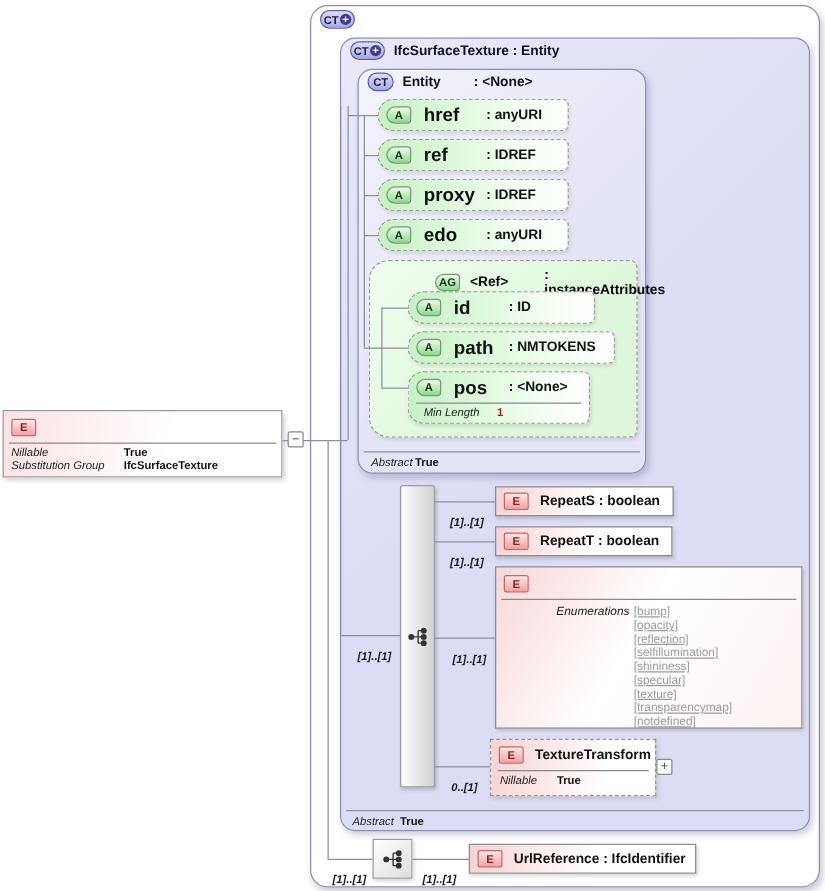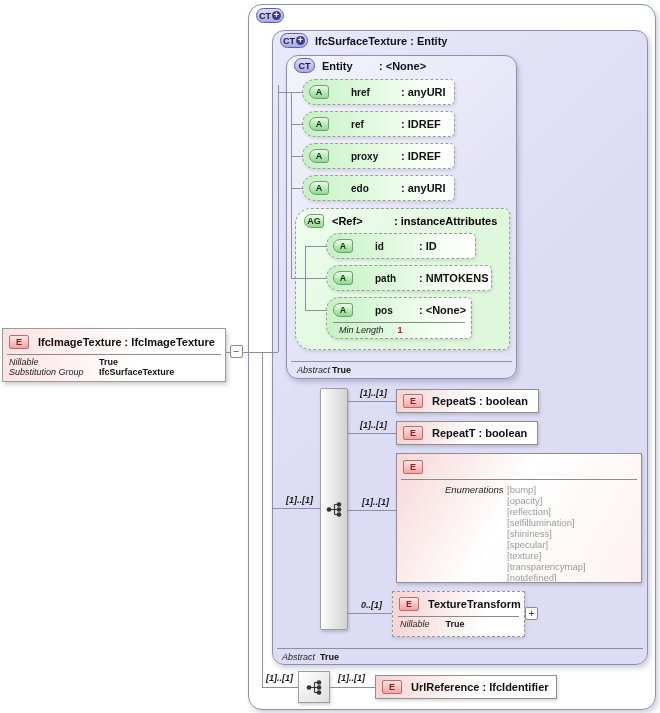--- a/index.html
+++ b/index.html
@@ -15,31 +15,31 @@
   .ct-header { position:absolute; display:flex; align-items:center; gap:7px; font-size:11px; font-weight:bold; color:#101020; white-space:nowrap; }
 
   
   .icon-ct { height:15px; min-width:21px; padding:0 2px; border:1.5px solid #5c5cb4; border-radius:8px;
              background:linear-gradient(#dedefa,#a9a9e2); display:inline-flex; align-items:center; justify-content:center;
              font-size:9px; font-weight:bold; color:#1a1a3a; }
   .plus-dot { width:9px; height:9px; margin-left:1px; border-radius:50%; background:#3d3d90; color:#fff;
               font-size:9px; line-height:8px; text-align:center; font-weight:bold; display:inline-block; }
   .icon-a, .icon-ag { height:14px; min-width:20px; padding:0 2px; border:1px solid #789a78; border-radius:7px 3px 3px 7px;
              background:linear-gradient(#edfdec,#8cda8c); display:inline-flex; align-items:center; justify-content:center;
-             font-size:9px; font-weight:bold; color:#143014; }
+             font-size:9px; font-weight:bold; color:#143014;margin-left:44px; }
   .icon-e { height:14px; min-width:20px; border:1px solid #c26a6a; border-radius:2px;
             background:linear-gradient(#fde6e6,#f2a3a3); display:inline-flex; align-items:center; justify-content:center;
             font-size:9px; font-weight:bold; color:#8d1d1d; }
 
   
   .attr-box { position:absolute; height:26px; border:1px dashed #98a098; border-radius:13px 5px 5px 13px;
               background:linear-gradient(to right,#c6f2c4 0%,#f4fef2 75%,#ffffff 100%);
               display:flex; align-items:center; box-shadow:1px 2px 3px rgba(0,0,0,.10); }
   .attr-box .icon-a { margin-left:6px; }
-  .attr-name { font-size:10px; font-weight:bold; margin-left:22px; width:50px; color:#101010; }
+  .attr-name { font-size:15px; font-weight:bold; margin-left:10px; width:50px; color:#101010; }
   .attr-name.narrow { width:44px; }
   .attr-type { font-size:11px; font-weight:bold; color:#101010; white-space:nowrap; }
 
   
   .ag-box { position:absolute; left:295px; top:208px; width:215px; height:142px; border:1px dashed #98a098;
             border-radius:16px 6px 6px 16px; background:linear-gradient(135deg,#f0fdee 0%,#dff8dd 60%);
             box-shadow:1px 2px 3px rgba(0,0,0,.10); }
   .ag-header { position:absolute; left:8px; top:5px; display:flex; align-items:center; font-size:11px; font-weight:bold; }
   .ag-name { margin-left:8px; width:62px; }
 
@@ -58,21 +58,21 @@
 
   
   .tt-box { position:absolute; left:396px; top:453px; width:246px; height:130px; border:1px solid #8f8f8f;
             background:linear-gradient(120deg,#f8d7d7 0%,#ffffff 45%,#fdf2f2 100%);
             box-shadow:1px 2px 3px rgba(0,0,0,.16); }
   .tt-header { display:flex; align-items:center; height:25px; }
   .tt-sep { border-top:1px solid #8a8a8a; margin:0 4px; }
   .tt-body { display:flex; padding:4px 0 0 8px; }
   .enum-label { font-size:9.5px; font-style:italic; width:62px; color:#222;margin-left:40px; }
   .enum-col { display:flex; flex-direction:column; }
-  .enum-val { font-size:9.5px; line-height:11px; color:#9b9b9b; }
+  .enum-val { font-size:9.5px; line-height:11px; color:#9b9b9b;text-decoration:underline; }
 
   
   .txf-box { position:absolute; left:392px; top:591px; width:133px; height:46px; border:1px dashed #98989a;
              background:linear-gradient(100deg,#f8d2d2 0%,#ffffff 70%); box-shadow:1px 2px 3px rgba(0,0,0,.12); }
   .txf-header { display:flex; align-items:center; height:24px; }
   .txf-sep { border-top:1px solid #8a8a8a; margin:0 5px; }
   .txf-row { display:flex; align-items:center; padding:2px 0 0 7px; gap:16px; }
 
   
   .root-box { position:absolute; left:2px; top:328px; width:224px; height:54px; border:1px solid #9a9a9a;
@@ -94,21 +94,21 @@
   .seq-bar { position:absolute; left:320px; top:388px; width:28px; height:242px; border:1px solid #9d9d9d;
              border-radius:2px; background:linear-gradient(to right,#fdfdfd,#d2d2d2); box-shadow:1px 2px 3px rgba(0,0,0,.18);
              display:flex; align-items:center; justify-content:center; }
   .seq-sq { position:absolute; left:298px; top:671px; width:32px; height:32px; border:1px solid #9d9d9d;
             background:linear-gradient(135deg,#ffffff,#dedede); box-shadow:1px 2px 3px rgba(0,0,0,.18);
             display:flex; align-items:center; justify-content:center; }
 
   
   .hl { position:absolute; height:1px; background:#8d8da5; }
   .vl { position:absolute; width:1px; background:#8d8da5; }
-  .card { position:absolute; font-size:9px; font-weight:bold; font-style:italic; color:#1a1a1a; white-space:nowrap; }
+  .card { position:absolute; font-size:9px; font-weight:bold; font-style:italic; color:#1a1a1a; white-space:nowrap;margin-top:25px; }
 
   .toggle { position:absolute; width:13px; height:13px; border:1px solid #8a8a8a; background:#fafaff;
             font-size:10px; line-height:11px; text-align:center; color:#444; border-radius:2px; }
 </style>
 </head>
 <body>
 
 <div class="stage">
 
   <div class="ct-box ct-outer"></div>
@@ -272,21 +272,20 @@
     </svg>
   </div>
   <div class="el-box" style="left:375px; top:675px; width:182px; height:24px;">
     <span class="icon-e">E</span>
     <span class="el-title">UrlReference : IfcIdentifier</span>
   </div>
 
   <div class="root-box">
     <div class="root-header">
       <span class="icon-e">E</span>
-      <span class="el-title">IfcImageTexture : IfcImageTexture</span>
     </div>
     <div class="root-sep"></div>
     <div class="root-rows">
       <div class="root-row">
         <span class="prop-label">Nillable</span>
         <span class="prop-value">True</span>
       </div>
       <div class="root-row">
         <span class="prop-label">Substitution Group</span>
         <span class="prop-value">IfcSurfaceTexture</span>

